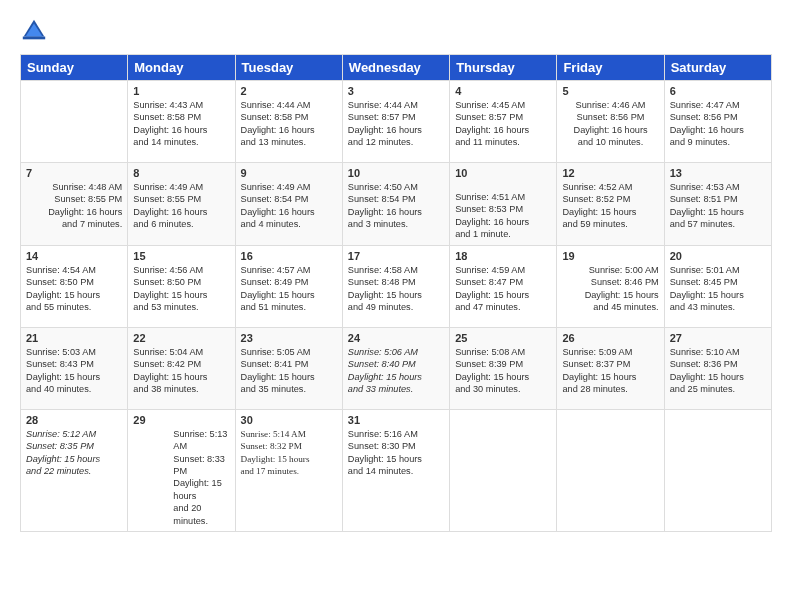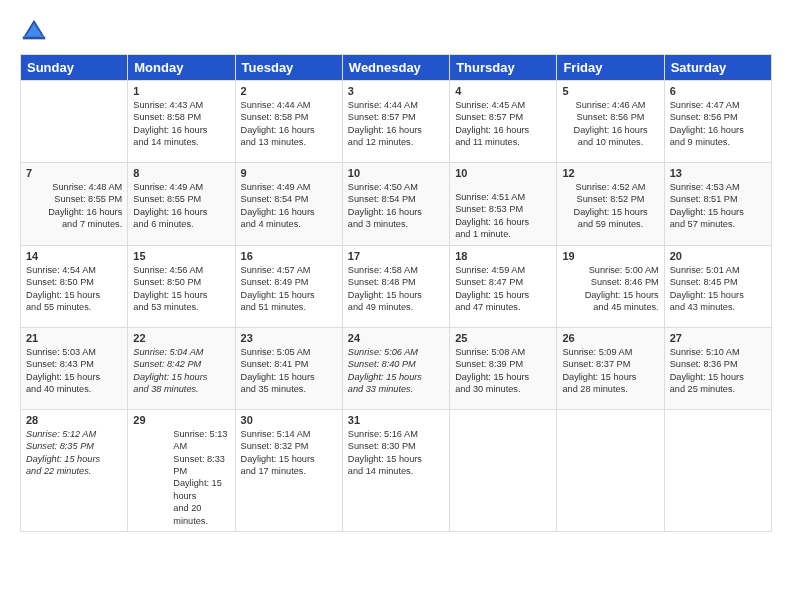--- a/index.html
+++ b/index.html
@@ -212,21 +212,21 @@
           </td>
           <td>
             <span class="day-num">10</span>
             <div class="day-info" style="white-space: pre-line; margin-top: 12px;">Sunrise: 4:51 AM
 Sunset: 8:53 PM
 Daylight: 16 hours
 and 1 minute.</div>
           </td>
           <td>
             <span class="day-num">12</span>
-            <div class="day-info" style="white-space: pre-line; text-align: center;">Sunrise: 4:52 AM
+            <div class="day-info" style="white-space: pre-line;">Sunrise: 4:52 AM
 Sunset: 8:52 PM
 Daylight: 15 hours
 and 59 minutes.</div>
           </td>
           <td>
             <span class="day-num">13</span>
             <div class="day-info" style="white-space: pre-line;">Sunrise: 4:53 AM
 Sunset: 8:51 PM
 Daylight: 15 hours
 and 57 minutes.</div>
@@ -286,21 +286,21 @@
         <tr>
           <td>
             <span class="day-num">21</span>
             <div class="day-info" style="white-space: pre-line;">Sunrise: 5:03 AM
 Sunset: 8:43 PM
 Daylight: 15 hours
 and 40 minutes.</div>
           </td>
           <td>
             <span class="day-num">22</span>
-            <div class="day-info" style="white-space: pre-line; font-style: italic;">Sunrise: 5:04 AM
+            <div class="day-info" style="white-space: pre-line;">Sunrise: 5:04 AM
 Sunset: 8:42 PM
 Daylight: 15 hours
 and 38 minutes.</div>
           </td>
           <td>
             <span class="day-num">23</span>
             <div class="day-info" style="white-space: pre-line;">Sunrise: 5:05 AM
 Sunset: 8:41 PM
 Daylight: 15 hours
 and 35 minutes.</div>
@@ -344,21 +344,21 @@
           </td>
           <td>
             <span class="day-num">29</span>
             <div class="day-info" style="white-space: pre-line; margin-left: 40px;">Sunrise: 5:13 AM
 Sunset: 8:33 PM
 Daylight: 15 hours
 and 20 minutes.</div>
           </td>
           <td>
             <span class="day-num">30</span>
-            <div class="day-info" style="white-space: pre-line;">Sunrise: 5:14 AM
+            <div class="day-info" style="white-space: pre-line; font-family: Liberation Serif, serif;">Sunrise: 5:14 AM
 Sunset: 8:32 PM
 Daylight: 15 hours
 and 17 minutes.</div>
           </td>
           <td>
             <span class="day-num">31</span>
             <div class="day-info" style="white-space: pre-line;">Sunrise: 5:16 AM
 Sunset: 8:30 PM
 Daylight: 15 hours
 and 14 minutes.</div>

